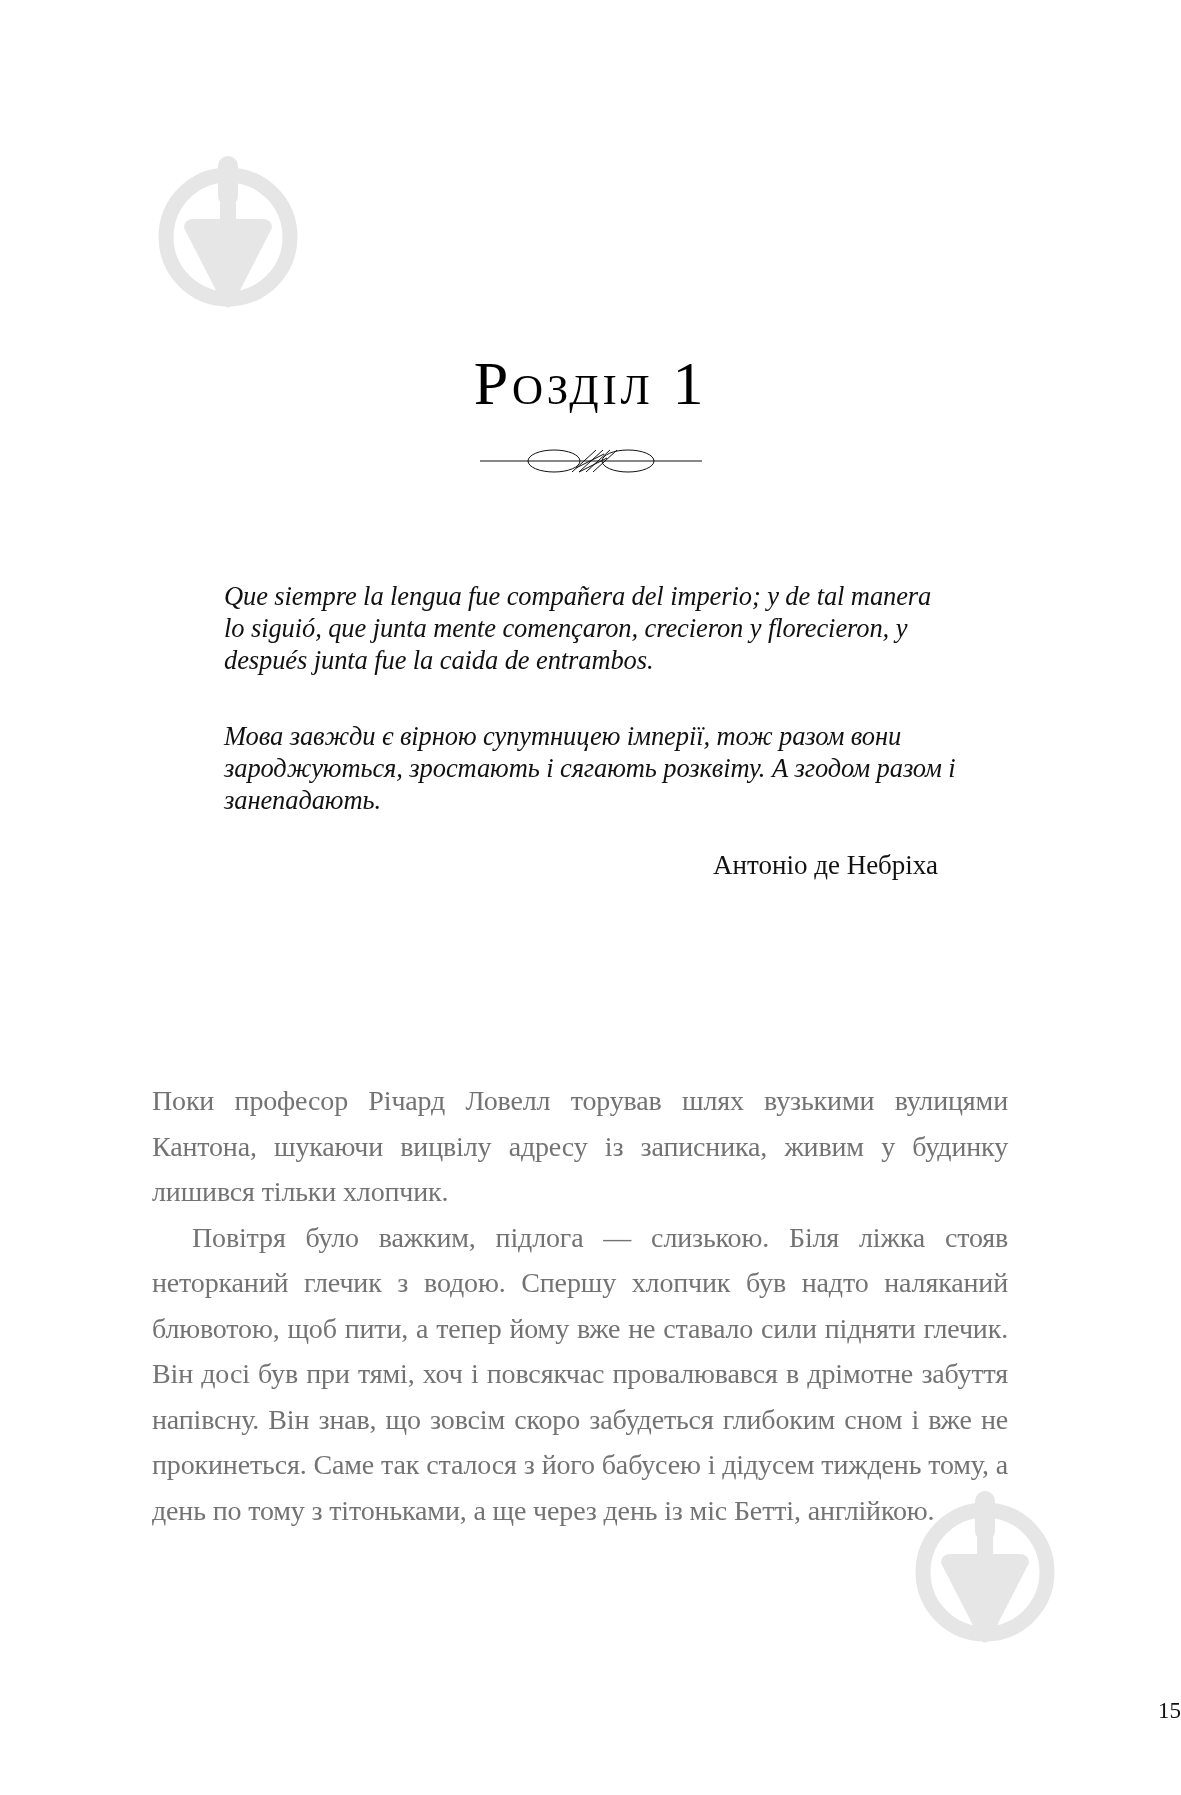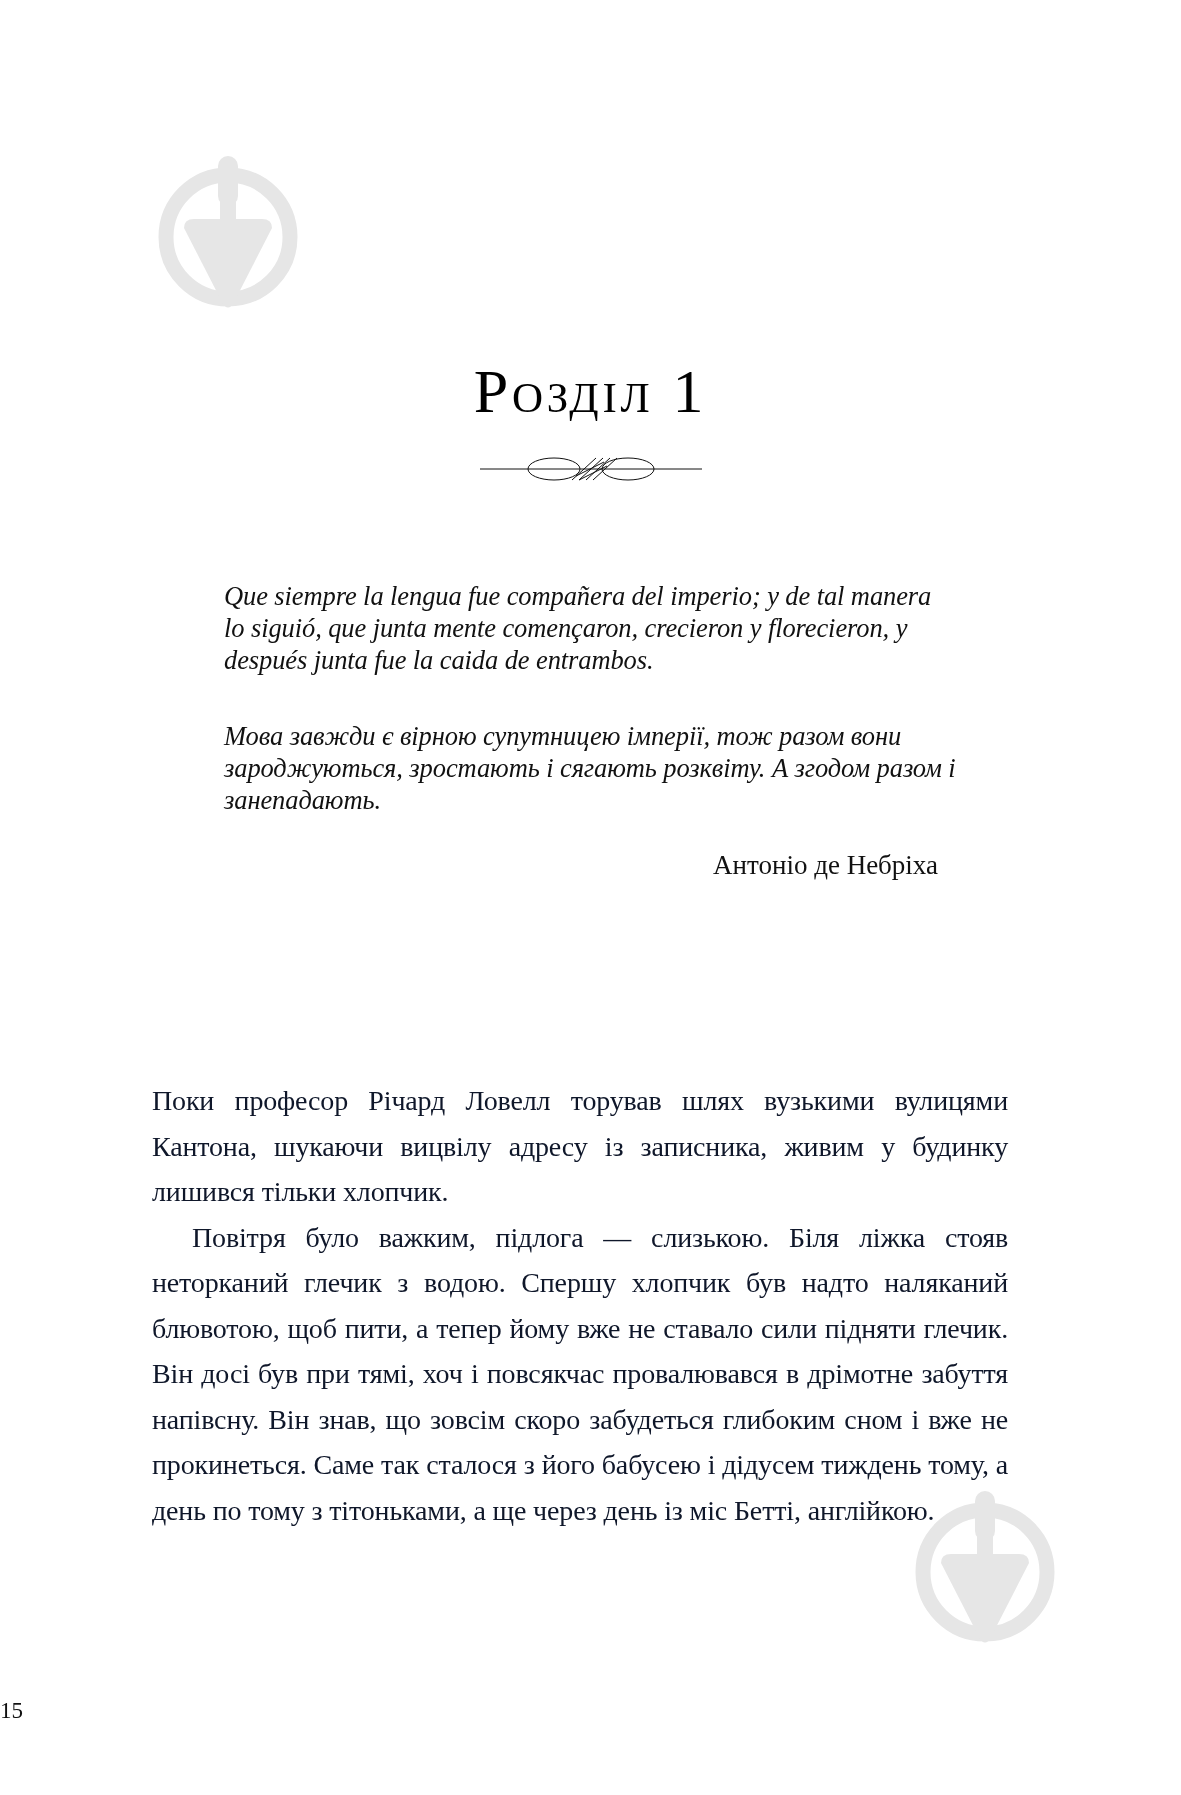--- a/index.html
+++ b/index.html
@@ -40,21 +40,21 @@
   }
   .chapter-title {
     font-family: "Liberation Serif", "DejaVu Serif", serif;
     font-size: 62px;
     line-height: 1;
     letter-spacing: 0.06em;
     font-variant: small-caps;
     text-transform: none;
     color: #000;
     font-weight: 400;
-    margin: 8px;
+    margin: 0;
     padding: 0;
     white-space: nowrap;
   }
 
   .ornament {
     margin: 30px auto 0;
     width: 230px;
     height: 34px;
   }
   .ornament svg { display: block; width: 230px; height: 34px; }
@@ -96,33 +96,33 @@
     top: 1078px;
     width: 856px;
   }
   .body-para {
     font-family: "Liberation Serif", "DejaVu Serif", serif;
     font-size: 28px;
     line-height: 45.5px;
     text-align: justify;
     text-justify: inter-word;
     margin: 0;
-    color: #0f172a;
+    color: #737373;
     letter-spacing: -0.15px;
     hyphens: manual;
   }
   .body-para + .body-para { text-indent: 40px; font-family: Liberation Serif, serif; }
 
   
   .folio {
     position: absolute;
     left: 0;
     right: 0;
     top: 1698px;
-    text-align: left;
+    text-align: right;
     font-family: "Liberation Serif", "DejaVu Serif", serif;
     font-size: 23px;
     color: #111;
   }
 </style>
 </head>
 <body>
 
 <div class="page">
 

